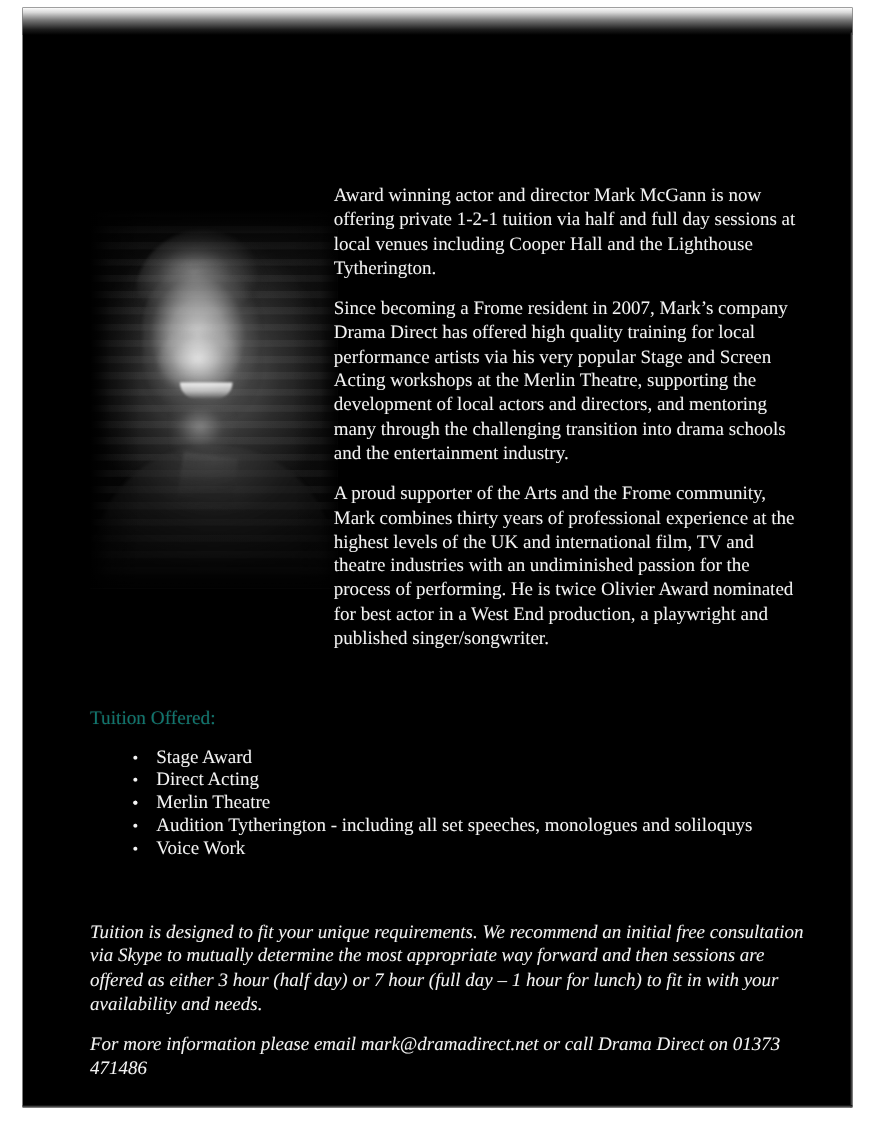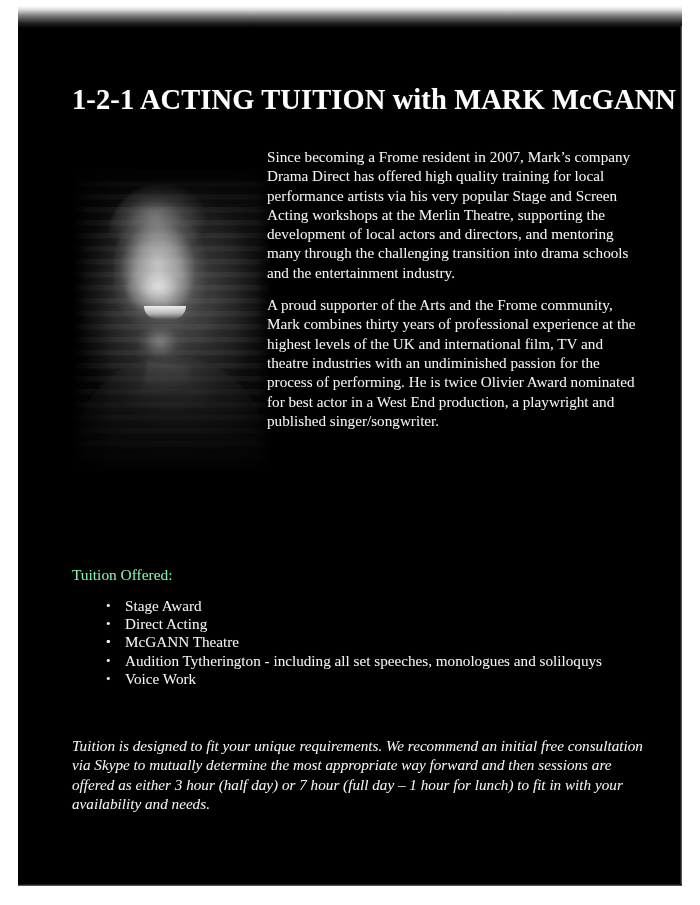--- a/index.html
+++ b/index.html
@@ -198,21 +198,21 @@
   }
   #right-column p {
     margin: 0 0 13px 0;
   }
 
   #offered-heading {
     position: absolute;
     left: 54px;
     top: 560px;
     font-size: 15.4px;
-    color: #86efac;
+    color: #0f766e;
     text-shadow: 0 0 1px rgba(255,255,255,0.16);
   }
 
   #offered-list {
     position: absolute;
     left: 54px;
     top: 591px;
     width: 580px;
     margin: 0;
     padding: 0;
@@ -246,67 +246,68 @@
     white-space: pre-wrap;
   }
 </style>
 </head>
 <body>
 
 <div id="poster">
 
   <div id="top-fade"></div>
 
-  <h1 id="title">1-2-1 ACTING TUITION with MARK McGANN</h1>
 
   <div id="photo">
     <div class="blinds"></div>
     <div class="keylight"></div>
     <div class="shoulders"></div>
     <div class="hair"></div>
     <div class="face"></div>
     <div class="cheek"></div>
     <div class="smile"></div>
     <div class="neck"></div>
     <div class="collar"></div>
     <div class="vignette"></div>
   </div>
 
   <div id="right-column" class="prose">
+    <p>Award winning actor and director Mark McGann is now offering private 1-2-1 tuition via half and full day sessions at local venues including Cooper Hall and the Lighthouse Tytherington.</p>
     <p>Since becoming a Frome resident in 2007, Mark’s company Drama Direct has offered high quality training for local performance artists via his very popular Stage and Screen Acting workshops at the Merlin Theatre, supporting the development of local actors and directors, and mentoring many through the challenging transition into drama schools and the entertainment industry.</p>
     <p>A proud supporter of the Arts and the Frome community, Mark combines thirty years of professional experience at the highest levels of the UK and international film, TV and theatre industries with an undiminished passion for the process of performing. He is twice Olivier Award nominated for best actor in a West End production, a playwright and published singer/songwriter.</p>
   </div>
 
   <div id="offered-heading">Tuition Offered:</div>
 
   <ul id="offered-list">
     <li>
       <span class="bullet">•</span>
       <span>Stage Award</span>
     </li>
     <li>
       <span class="bullet">•</span>
       <span>Direct Acting</span>
     </li>
     <li>
       <span class="bullet">•</span>
     </li>
     <li>
       <span class="bullet">•</span>
-      <span>McGANN Theatre</span>
+      <span>Merlin Theatre</span>
     </li>
     <li>
       <span class="bullet">•</span>
       <span>Audition Tytherington - including all set speeches, monologues and soliloquys</span>
     </li>
     <li>
       <span class="bullet">•</span>
       <span>Voice Work</span>
     </li>
   </ul>
 
   <div id="closing" class="prose">
     <p>Tuition is designed to fit your unique requirements. We recommend an initial free consultation via Skype to mutually determine the most appropriate way forward and then sessions are  offered as either 3 hour (half day) or 7 hour (full day – 1 hour for lunch) to fit in with your availability and needs.</p>
+    <p>For more information please email mark@dramadirect.net or call Drama Direct on 01373 471486</p>
   </div>
 
   <div id="right-edge"></div>
   <div id="bottom-edge"></div>
 </div>
 
 </body></html>

